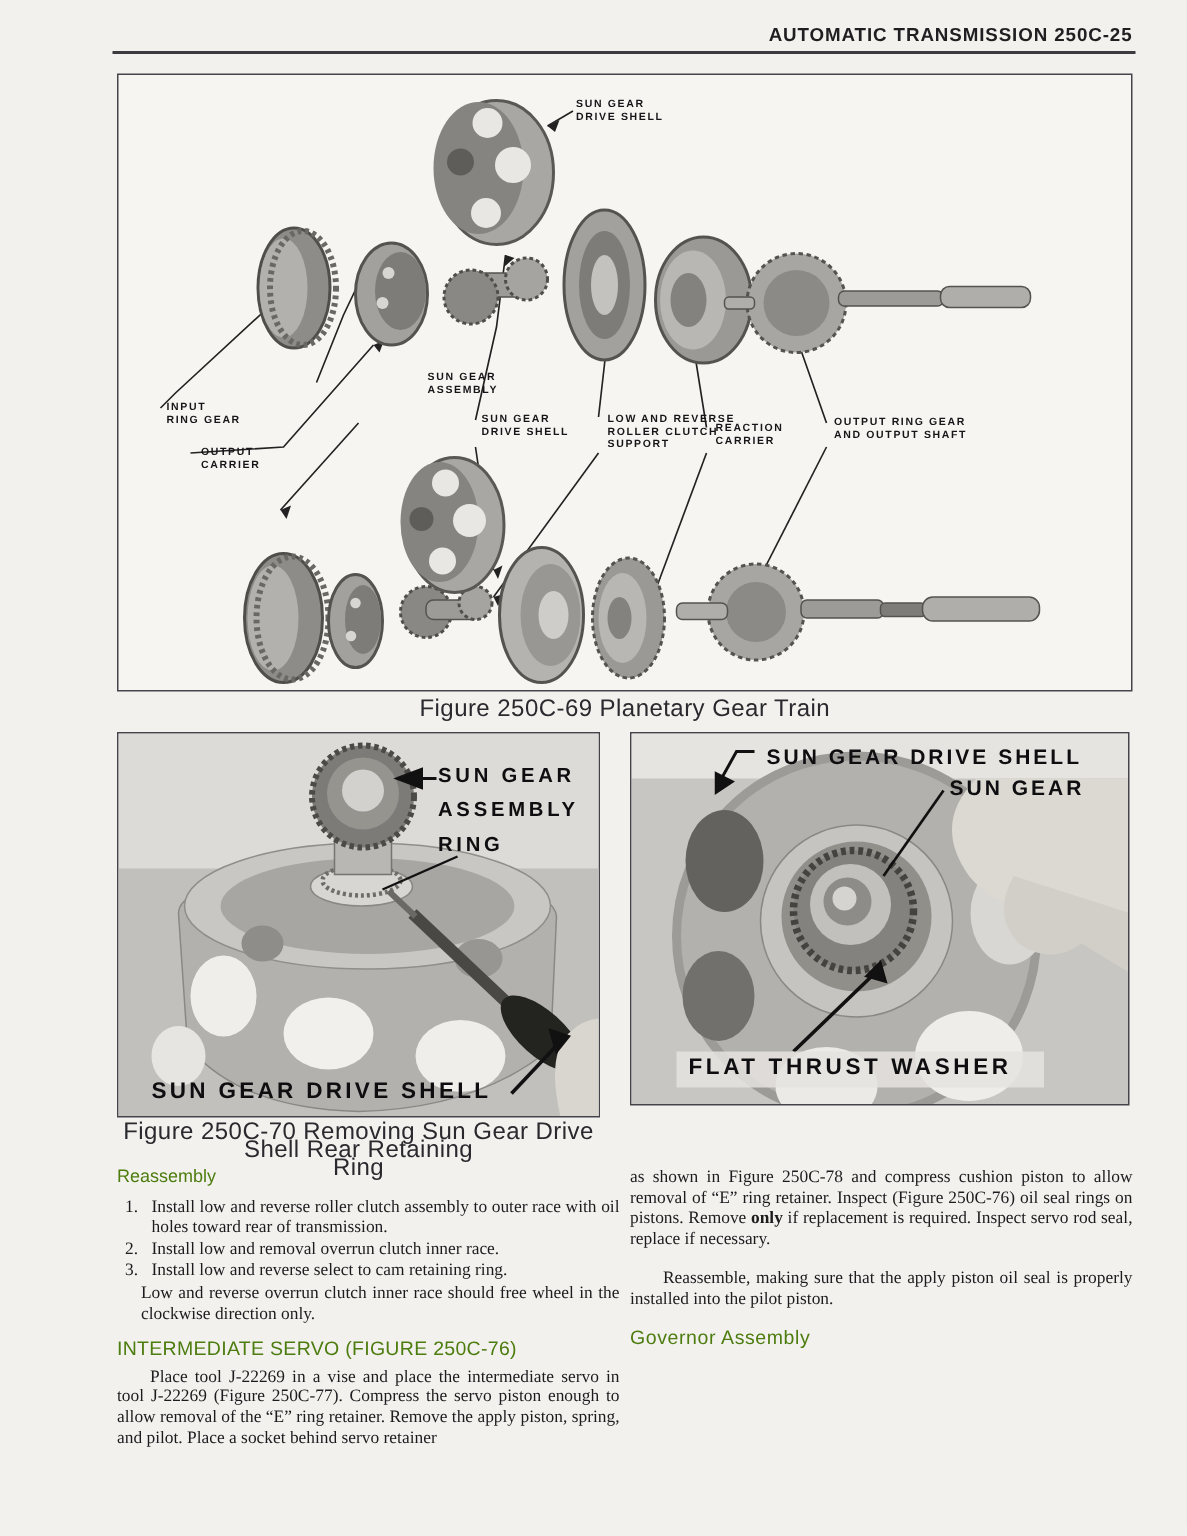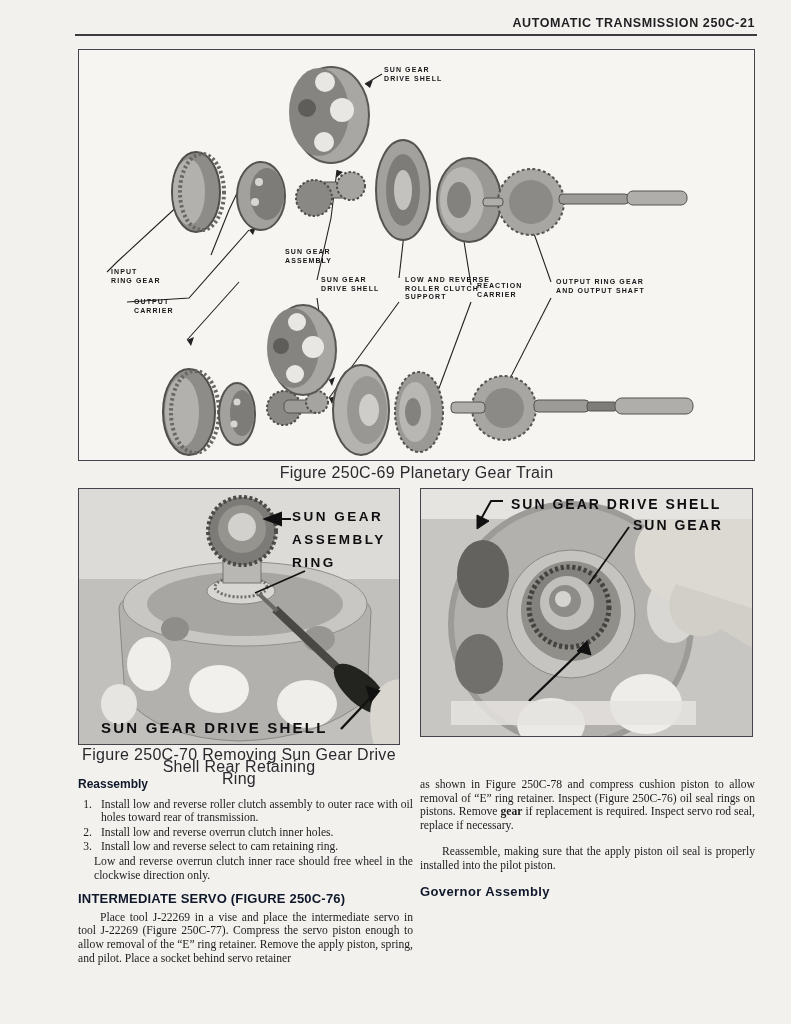--- a/index.html
+++ b/index.html
@@ -43,39 +43,39 @@
     position:absolute; font-family:"Liberation Sans", sans-serif;
     font-weight:bold; color:#0e0e10; white-space:nowrap;
   }
   .svg-abs { position:absolute; left:0; top:0; }
 
   
   .col { position:absolute; width:335px; font-size:11.6px; line-height:13.6px; text-align:justify; }
   #col-left  { left:78px;  top:778px; }
   #col-right { left:420px; top:778px; }
   .h-sans {
-    font-family:"Liberation Sans", sans-serif; font-weight:bold;
-    text-align:left; color:#0f172a;
+    font-family:"Liberation Sans", sans-serif; font-weight:normal;
+    text-align:left; color:#4d7c0f;
   }
   .h-reassembly { font-size:12px; margin-bottom:6px; }
   .h-servo { font-size:13px; letter-spacing:0.2px; margin:10px 0 5px 0; }
   .h-governor { font-size:13px; letter-spacing:0.4px; margin:12px 0 10px 0; }
   .step { display:flex; margin-bottom:1px; }
   .step-num { width:14px; flex:none; text-align:right; }
   .step-txt { margin-left:9px; flex:1; }
   .step-note { margin-left:16px; }
   .para { text-indent:22px; margin-bottom:0; }
   .para + .para { margin-top:13px; }
 </style>
 </head>
 <body>
 
 <div class="page">
 
-  <div class="hdr-title">AUTOMATIC TRANSMISSION  250C-21</div>
+  <div class="hdr-title">AUTOMATIC TRANSMISSION  250C-25</div>
   <div class="hdr-rule"></div>
 
   <div class="figbox" id="fig69-box">
     <svg class="svg-abs" width="677" height="412" viewBox="0 0 677 412">
       <defs></defs>
 
       <g stroke="#222" stroke-width="1.1" fill="none">
         <line x1="303" y1="24" x2="286" y2="34"></line>
         <polyline points="28,222 38,212 103,152"></polyline>
         <polyline points="48,252 110,248 170,180"></polyline>
@@ -279,40 +279,41 @@
         <polyline points="82,12 70,12 60,30" fill="none" stroke-width="2"></polyline>
           <polygon points="56,40 56,26 68,32"></polygon>
         <line x1="208" y1="38" x2="168" y2="95" stroke-width="1.8"></line>
         <line x1="108" y1="212" x2="162" y2="160" stroke-width="2.4"></line>
           <polygon points="166,152 170,166 156,162"></polygon>
       </g>
       <rect x="30" y="212" width="245" height="24" fill="#e5e3df" opacity="0.85"></rect>
     </svg>
     <div class="plabel" style="left:90px; top:7px; font-size:14px; letter-spacing:2px;">SUN GEAR DRIVE SHELL</div>
     <div class="plabel" style="left:212px; top:28px; font-size:14px; letter-spacing:2px;">SUN GEAR</div>
+    <div class="plabel" style="left:38px; top:214px; font-size:15px; letter-spacing:2.4px;">FLAT THRUST WASHER</div>
   </div>
 
   <div class="col" id="col-left">
     <div class="h-sans h-reassembly">Reassembly</div>
     <div class="step">
       <span class="step-num">1.</span>
       <span class="step-txt">Install low and reverse roller clutch assembly to outer race with oil holes toward rear of transmission.</span>
     </div>
     <div class="step">
       <span class="step-num">2.</span>
-      <span class="step-txt">Install low and reverse overrun clutch inner holes.</span>
+      <span class="step-txt">Install low and removal overrun clutch inner race.</span>
     </div>
     <div class="step">
       <span class="step-num">3.</span>
       <span class="step-txt">Install low and reverse select to cam retaining ring.</span>
     </div>
     <div class="step-note">Low and reverse overrun clutch inner race should free wheel in the clockwise direction only.</div>
     <div class="h-sans h-servo">INTERMEDIATE SERVO (FIGURE 250C-76)</div>
     <p class="para">Place tool J-22269 in a vise and place the intermediate servo in tool J-22269 (Figure 250C-77). Compress the servo piston enough to allow removal of the “E” ring retainer. Remove the apply piston, spring, and pilot. Place a socket behind servo retainer</p>
   </div>
 
   <div class="col" id="col-right">
-    <p class="para" style="text-indent:0;"><span>as shown in Figure 250C-78 and compress cushion piston to allow removal of “E” ring retainer. Inspect (Figure 250C-76) oil seal rings on pistons. Remove </span><b>gear</b><span> if replacement is required. Inspect servo rod seal, replace if necessary.</span></p>
+    <p class="para" style="text-indent:0;"><span>as shown in Figure 250C-78 and compress cushion piston to allow removal of “E” ring retainer. Inspect (Figure 250C-76) oil seal rings on pistons. Remove </span><b>only</b><span> if replacement is required. Inspect servo rod seal, replace if necessary.</span></p>
     <p class="para">Reassemble, making sure that the apply piston oil seal is properly installed into the pilot piston.</p>
     <div class="h-sans h-governor">Governor Assembly</div>
   </div>
 
 </div>
 
 </body></html>

